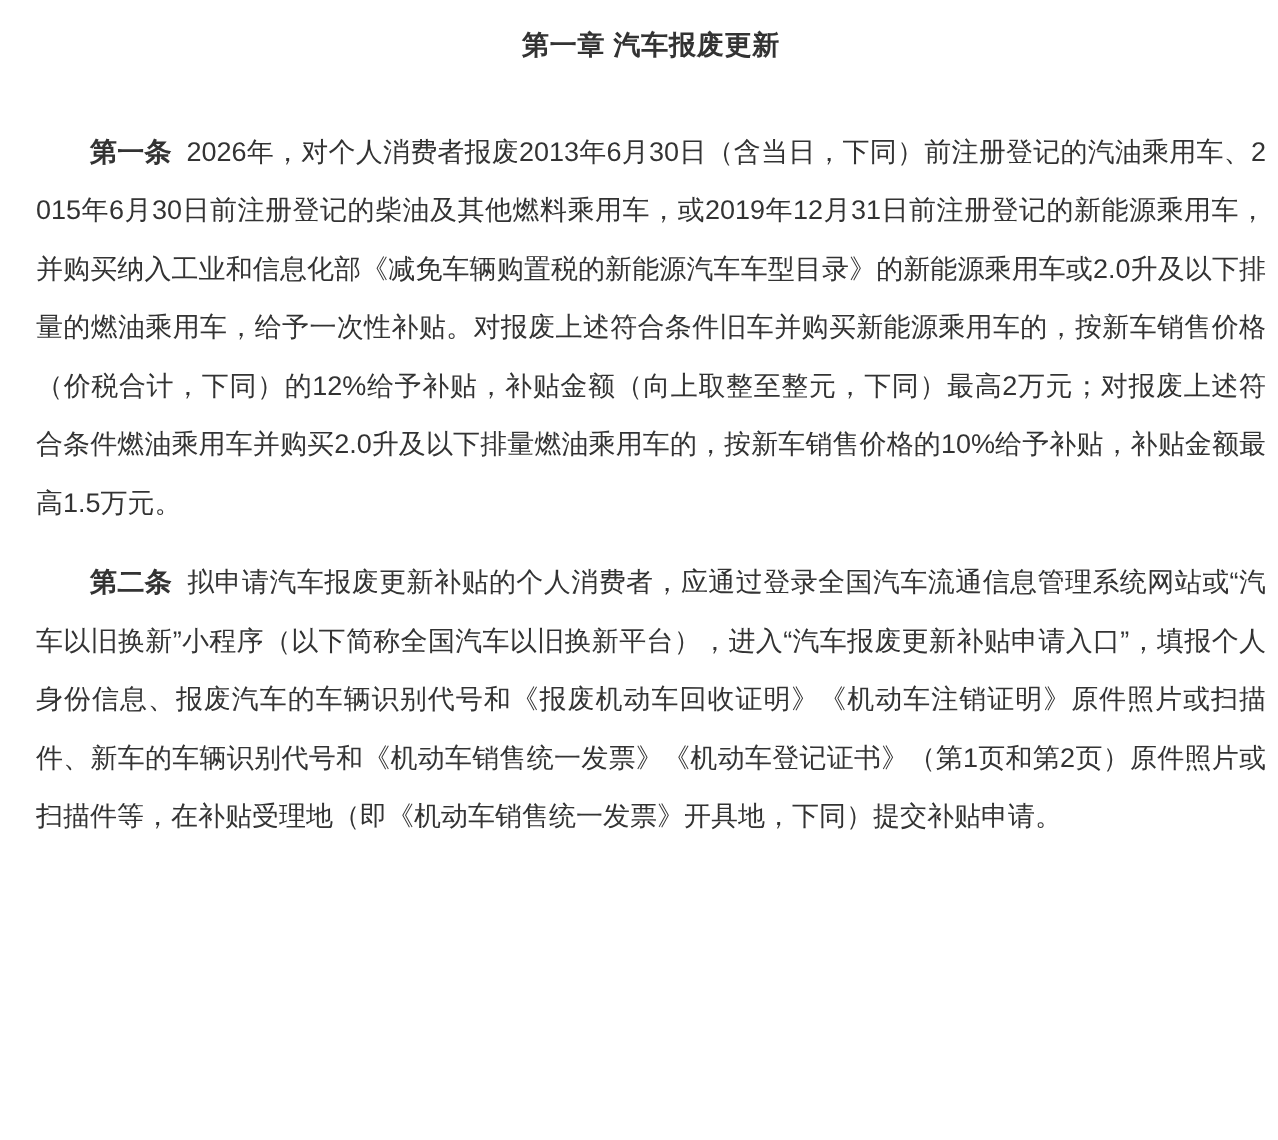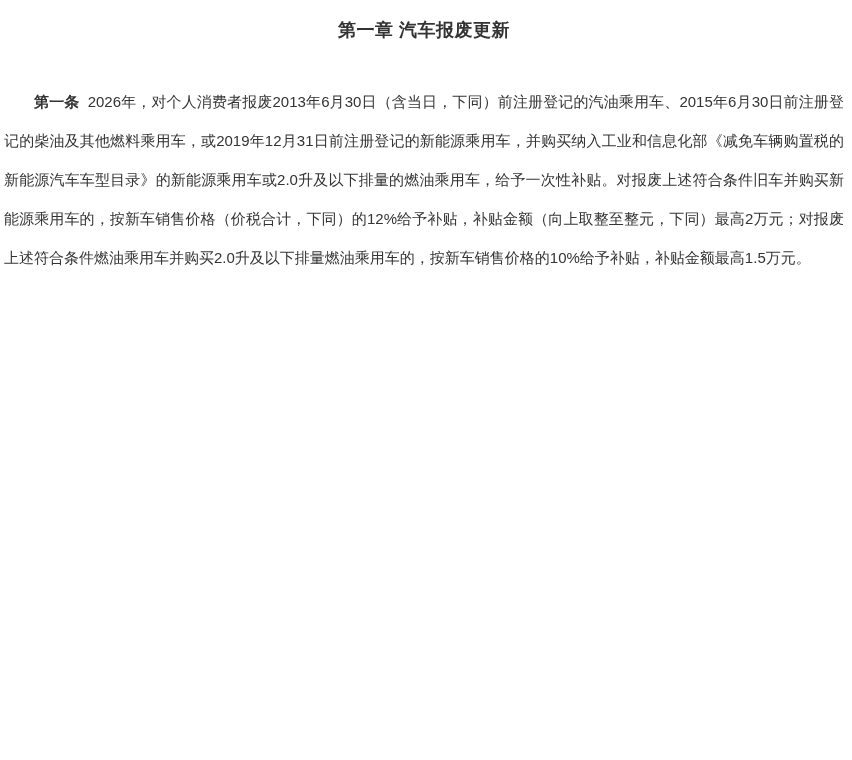--- a/index.html
+++ b/index.html
@@ -8,32 +8,32 @@
     background: #ffffff;
   }
   body {
     width: 852px;
     min-height: 760px;
     font-family: "Liberation Sans", sans-serif;
     color: #333333;
     overflow: hidden;
   }
   .doc {
-    padding: 16px 8px 0 4px;
+    padding: 16px 8px 0 24px;
   }
   .chapter-title {
     font-size: 18px;
     font-weight: bold;
     text-align: center;
     line-height: 28px;
     margin: 0 0 38px 0;
     letter-spacing: 0.5px;
   }
   .article {
-    font-size: 15px;
+    font-size: 18px;
     line-height: 39px;
     text-align: justify;
     text-justify: inter-ideograph;
     text-indent: 2em;
     margin: 14px 0;
     word-break: break-all;
   }
   .article .lbl {
     font-weight: bold;
     margin-right: 0.55em;
@@ -43,15 +43,18 @@
 <body>
 
 <div class="doc">
 
   <h1 class="chapter-title">第一章 汽车报废更新</h1>
 
   <p class="article">
     <b class="lbl">第一条</b><span>2026年，对个人消费者报废2013年6月30日（含当日，下同）前注册登记的汽油乘用车、2015年6月30日前注册登记的柴油及其他燃料乘用车，或2019年12月31日前注册登记的新能源乘用车，并购买纳入工业和信息化部《减免车辆购置税的新能源汽车车型目录》的新能源乘用车或2.0升及以下排量的燃油乘用车，给予一次性补贴。对报废上述符合条件旧车并购买新能源乘用车的，按新车销售价格（价税合计，下同）的12%给予补贴，补贴金额（向上取整至整元，下同）最高2万元；对报废上述符合条件燃油乘用车并购买2.0升及以下排量燃油乘用车的，按新车销售价格的10%给予补贴，补贴金额最高1.5万元。</span>
   </p>
 
+  <p class="article">
+    <b class="lbl">第二条</b><span>拟申请汽车报废更新补贴的个人消费者，应通过登录全国汽车流通信息管理系统网站或“汽车以旧换新”小程序（以下简称全国汽车以旧换新平台），进入“汽车报废更新补贴申请入口”，填报个人身份信息、报废汽车的车辆识别代号和《报废机动车回收证明》《机动车注销证明》原件照片或扫描件、新车的车辆识别代号和《机动车销售统一发票》《机动车登记证书》（第1页和第2页）原件照片或扫描件等，在补贴受理地（即《机动车销售统一发票》开具地，下同）提交补贴申请。</span>
+  </p>
 
 
 </div>
 
 </body></html>

